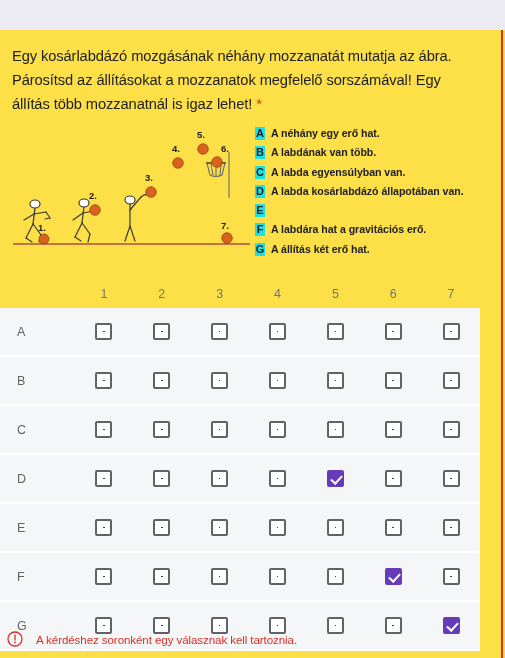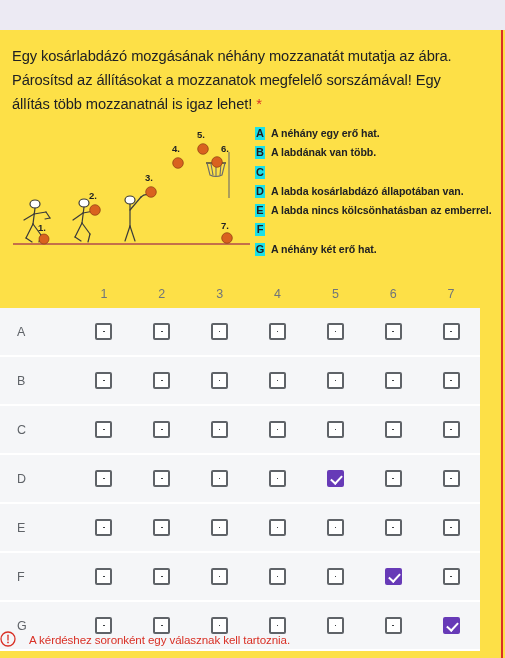--- a/index.html
+++ b/index.html
@@ -173,21 +173,21 @@
     margin: 0;
     background: transparent;
     border: solid #ffffff;
     border-width: 0 2.2px 2.2px 0;
     transform: rotate(43deg);
   }
 
   
   .error {
     position: absolute;
-    left: 0;
+    left: 7px;
     top: 601px;
     display: flex;
     align-items: center;
     text-align: right;
   }
   .error-icon {
     width: 16px;
     height: 16px;
     flex: none;
     margin-right: 13px;
@@ -275,35 +275,36 @@
     <div class="legend-row">
       <span class="legend-key">A</span>
       <span class="legend-text">A néhány egy erő hat.</span>
     </div>
     <div class="legend-row">
       <span class="legend-key">B</span>
       <span class="legend-text">A labdának van több.</span>
     </div>
     <div class="legend-row">
       <span class="legend-key">C</span>
+      <span class="legend-text">A labda egyensúlyban van.</span>
     </div>
     <div class="legend-row">
       <span class="legend-key">D</span>
       <span class="legend-text">A labda kosárlabdázó állapotában van.</span>
     </div>
     <div class="legend-row">
       <span class="legend-key">E</span>
-      <span class="legend-text">A labda nincs kölcsönhatásban az emberrel.</span>
     </div>
     <div class="legend-row">
       <span class="legend-key">F</span>
+      <span class="legend-text">A labdára hat a gravitációs erő.</span>
     </div>
     <div class="legend-row">
       <span class="legend-key">G</span>
-      <span class="legend-text">A néhány két erő hat.</span>
+      <span class="legend-text">A állítás két erő hat.</span>
     </div>
   </div>
 
   <div class="grid">
     <div class="grid-head">
       <div class="rowlab"></div>
       <div class="colhead">1</div>
       <div class="colhead">2</div>
       <div class="colhead">3</div>
       <div class="colhead">4</div>

